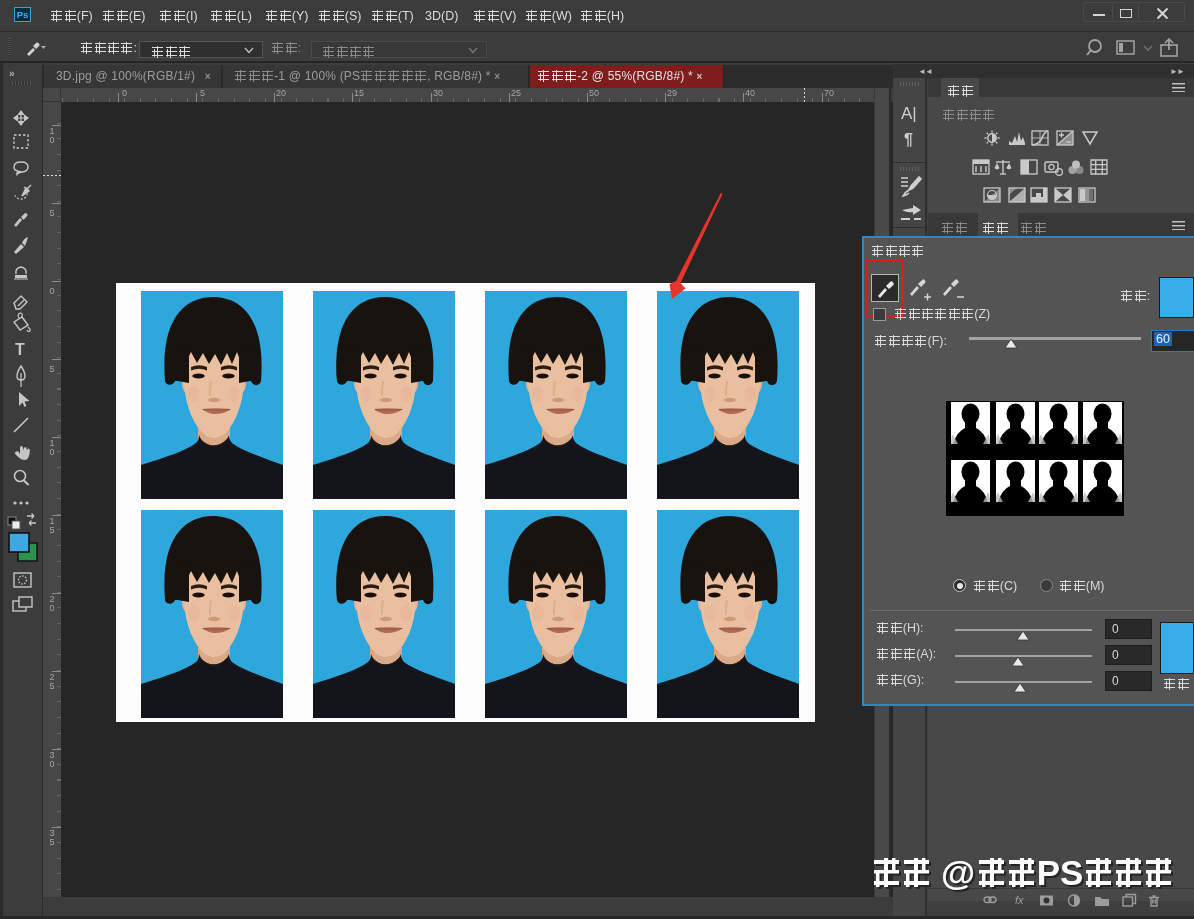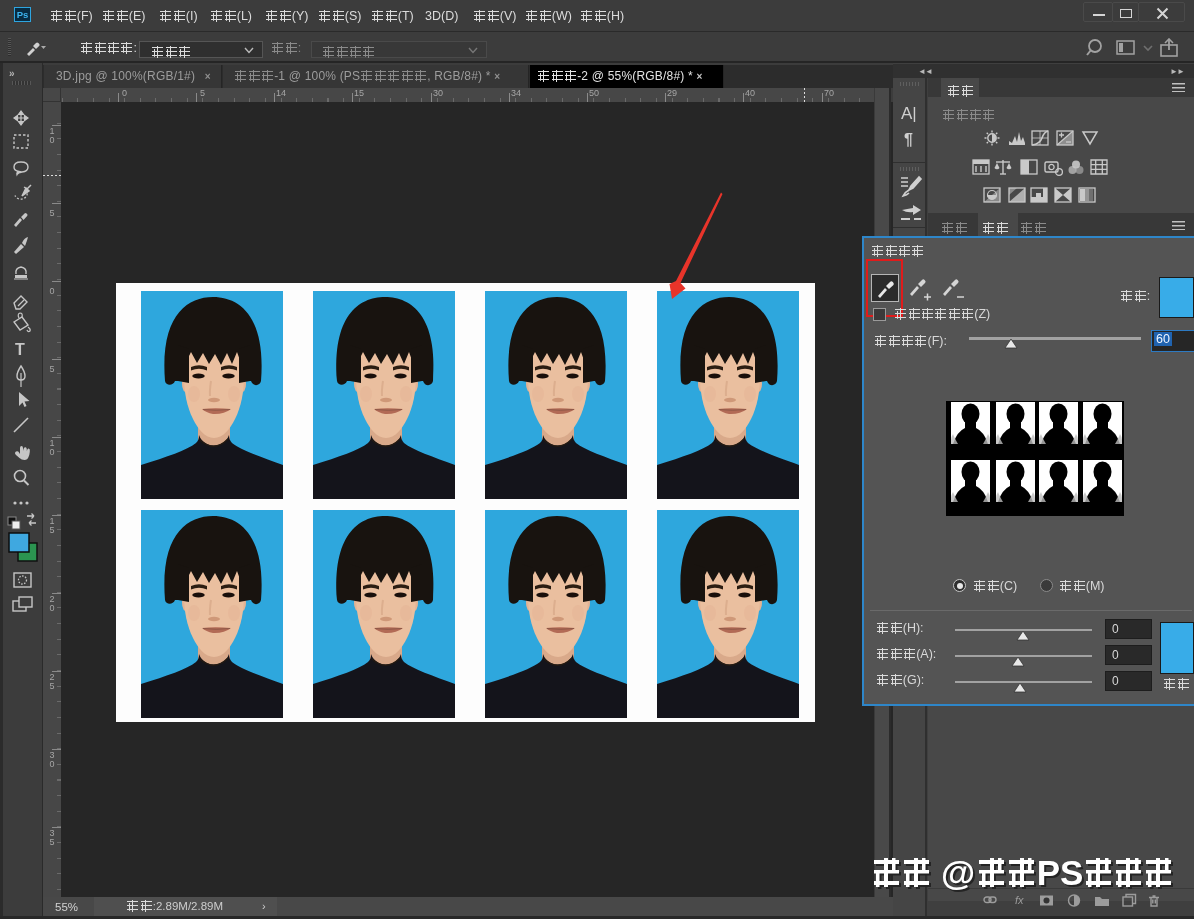--- a/index.html
+++ b/index.html
@@ -10,21 +10,21 @@
 background-size:1.2px 100%,100% 1.2px,100% 1.2px,100% 1.2px,1.2px 65%;
 background-position:50% 0,0 8%,0 48%,0 90%,14% 80%;background-repeat:no-repeat}
 .dim .z,.z.dim{--c:#8b8b8b}
 .active .z{--c:#e3e3e3}
 .row{white-space:nowrap}
 #menubar{left:0;top:0;width:1194px;height:32px;background:#3c3c3c;border-bottom:1px solid #2a2a2a}
 .mi{position:absolute;top:9px;font-size:12.5px;color:#dcdcdc;letter-spacing:0}
 #optionsbar{left:0;top:32px;width:1194px;height:31px;background:#3c3c3c;border-bottom:2px solid #252525}
 #tabrow{left:43px;top:65px;width:850px;height:23px;background:#2c2c2c}
 .tab{position:absolute;top:0;height:23px;font-size:12px;letter-spacing:0.2px;color:#9c9c9c;background:#363636;border-right:1px solid #252525;line-height:23px}
-.tab.active{background:#000000;color:#e3e3e3}
+.tab.active{background:#7f1d1d;color:#e3e3e3}
 .tabx{color:#909090;font-size:10px;font-weight:bold}
 #toolbar{left:0;top:63px;width:43px;height:853px;background:#3c3c3c;border-right:1px solid #2a2a2a}
 #hruler{left:43px;top:88px;width:831px;height:14px;background:#454545}
 #vruler{left:43px;top:102px;width:18px;height:795px;background:#454545}
 #canvas{left:61px;top:102px;width:832px;height:795px;background:#262626;overflow:hidden}
 #page{position:absolute;left:55px;top:181px;width:699px;height:439px;background:#fdfdfd}
 .photo{position:absolute;width:142px;height:208px}
 #rightcol{left:893px;top:63px;width:301px;height:856px;background:#3f3f3f}
 #dialog{left:862px;top:236px;width:332px;height:470px;background:#545454;border:2px solid #2e86c9;border-right:none;z-index:20}
 #statusbar{left:43px;top:897px;width:850px;height:19px;background:#484848}
@@ -156,24 +156,24 @@
       <div class="hbig" style="left:231px"></div>
       <div class="hbig" style="left:309px"></div>
       <div class="hbig" style="left:388px"></div>
       <div class="hbig" style="left:466px"></div>
       <div class="hbig" style="left:544px"></div>
       <div class="hbig" style="left:622px"></div>
       <div class="hbig" style="left:700px"></div>
       <div class="hbig" style="left:779px"></div>
  <div class="hnum" style="left:79px">0</div>
       <div class="hnum" style="left:157px">5</div>
-      <div class="hnum" style="left:233px">14</div>
+      <div class="hnum" style="left:233px">20</div>
       <div class="hnum" style="left:311px">15</div>
       <div class="hnum" style="left:390px">30</div>
-      <div class="hnum" style="left:468px">34</div>
+      <div class="hnum" style="left:468px">25</div>
       <div class="hnum" style="left:546px">50</div>
       <div class="hnum" style="left:624px">29</div>
       <div class="hnum" style="left:702px">40</div>
       <div class="hnum" style="left:781px">70</div>
  <div class="abs" style="left:761px;top:0;width:1px;height:14px;background:repeating-linear-gradient(#ddd 0 2px,transparent 2px 4px)"></div>
 </div>
 <div class="abs" id="vruler" style="background:#474747 repeating-linear-gradient(180deg,transparent 0 14.6px,#6a6a6a 14.6px 15.64px) right 6px/4px 100% no-repeat">
  <div class="abs" style="right:0;width:9px;height:1px;background:#8a8a8a;top:23px"></div>
  <div class="abs" style="right:0;width:9px;height:1px;background:#8a8a8a;top:101px"></div>
  <div class="abs" style="right:0;width:9px;height:1px;background:#8a8a8a;top:179px"></div>
@@ -489,26 +489,20 @@
  <div class="row abs" style="left:12px;top:435px"><i class="z"></i><i class="z"></i>(G):</div>
  <div class="abs" style="left:91px;top:443px;width:137px;height:2px;background:#a2a2a2"></div>
  <svg class="abs" style="left:149px;top:444px" width="14" height="11">
         <path d="M7,1 L13,10 L1,10 Z" fill="#e8e8e8" stroke="#333" stroke-width="0.8"></path>
       </svg>
  <div class="valbox" style="left:241px;top:433px">0</div>
  <div class="swatch" style="left:296px;top:384px;width:34px;height:52px"></div>
  <div class="row abs" style="left:299px;top:439px"><i class="z"></i><i class="z"></i></div>
 </div>
 
-<div class="abs" id="statusbar">
- <div class="abs" style="left:12px;top:4px;font-size:11.5px;color:#d2d2d2">55%</div>
- <div class="abs" style="left:51px;top:0;width:183px;height:19px;background:#4f4f4f"></div>
- <div class="row abs" style="left:83px;top:3px;font-size:11.5px;color:#cdcdcd"><i class="z"></i><i class="z"></i>:2.89M/2.89M</div>
- <div class="abs" style="left:219px;top:3px;font-size:11px;color:#cdcdcd">›</div>
-</div>
 <div class="abs" id="bottomstrip"></div>
 
 <div class="abs" id="watermark" style="display:flex;align-items:center;filter:drop-shadow(2px 2.5px 0.5px rgba(35,35,35,0.95))">
  <i class="zw"></i>
       <i class="zw"></i>
  <span class="wl" style="margin-left:10px">@</span>
  <i class="zw" style="margin-left:4px"></i>
       <i class="zw"></i>
  <span class="wl">PS</span>
  <i class="zw"></i>

